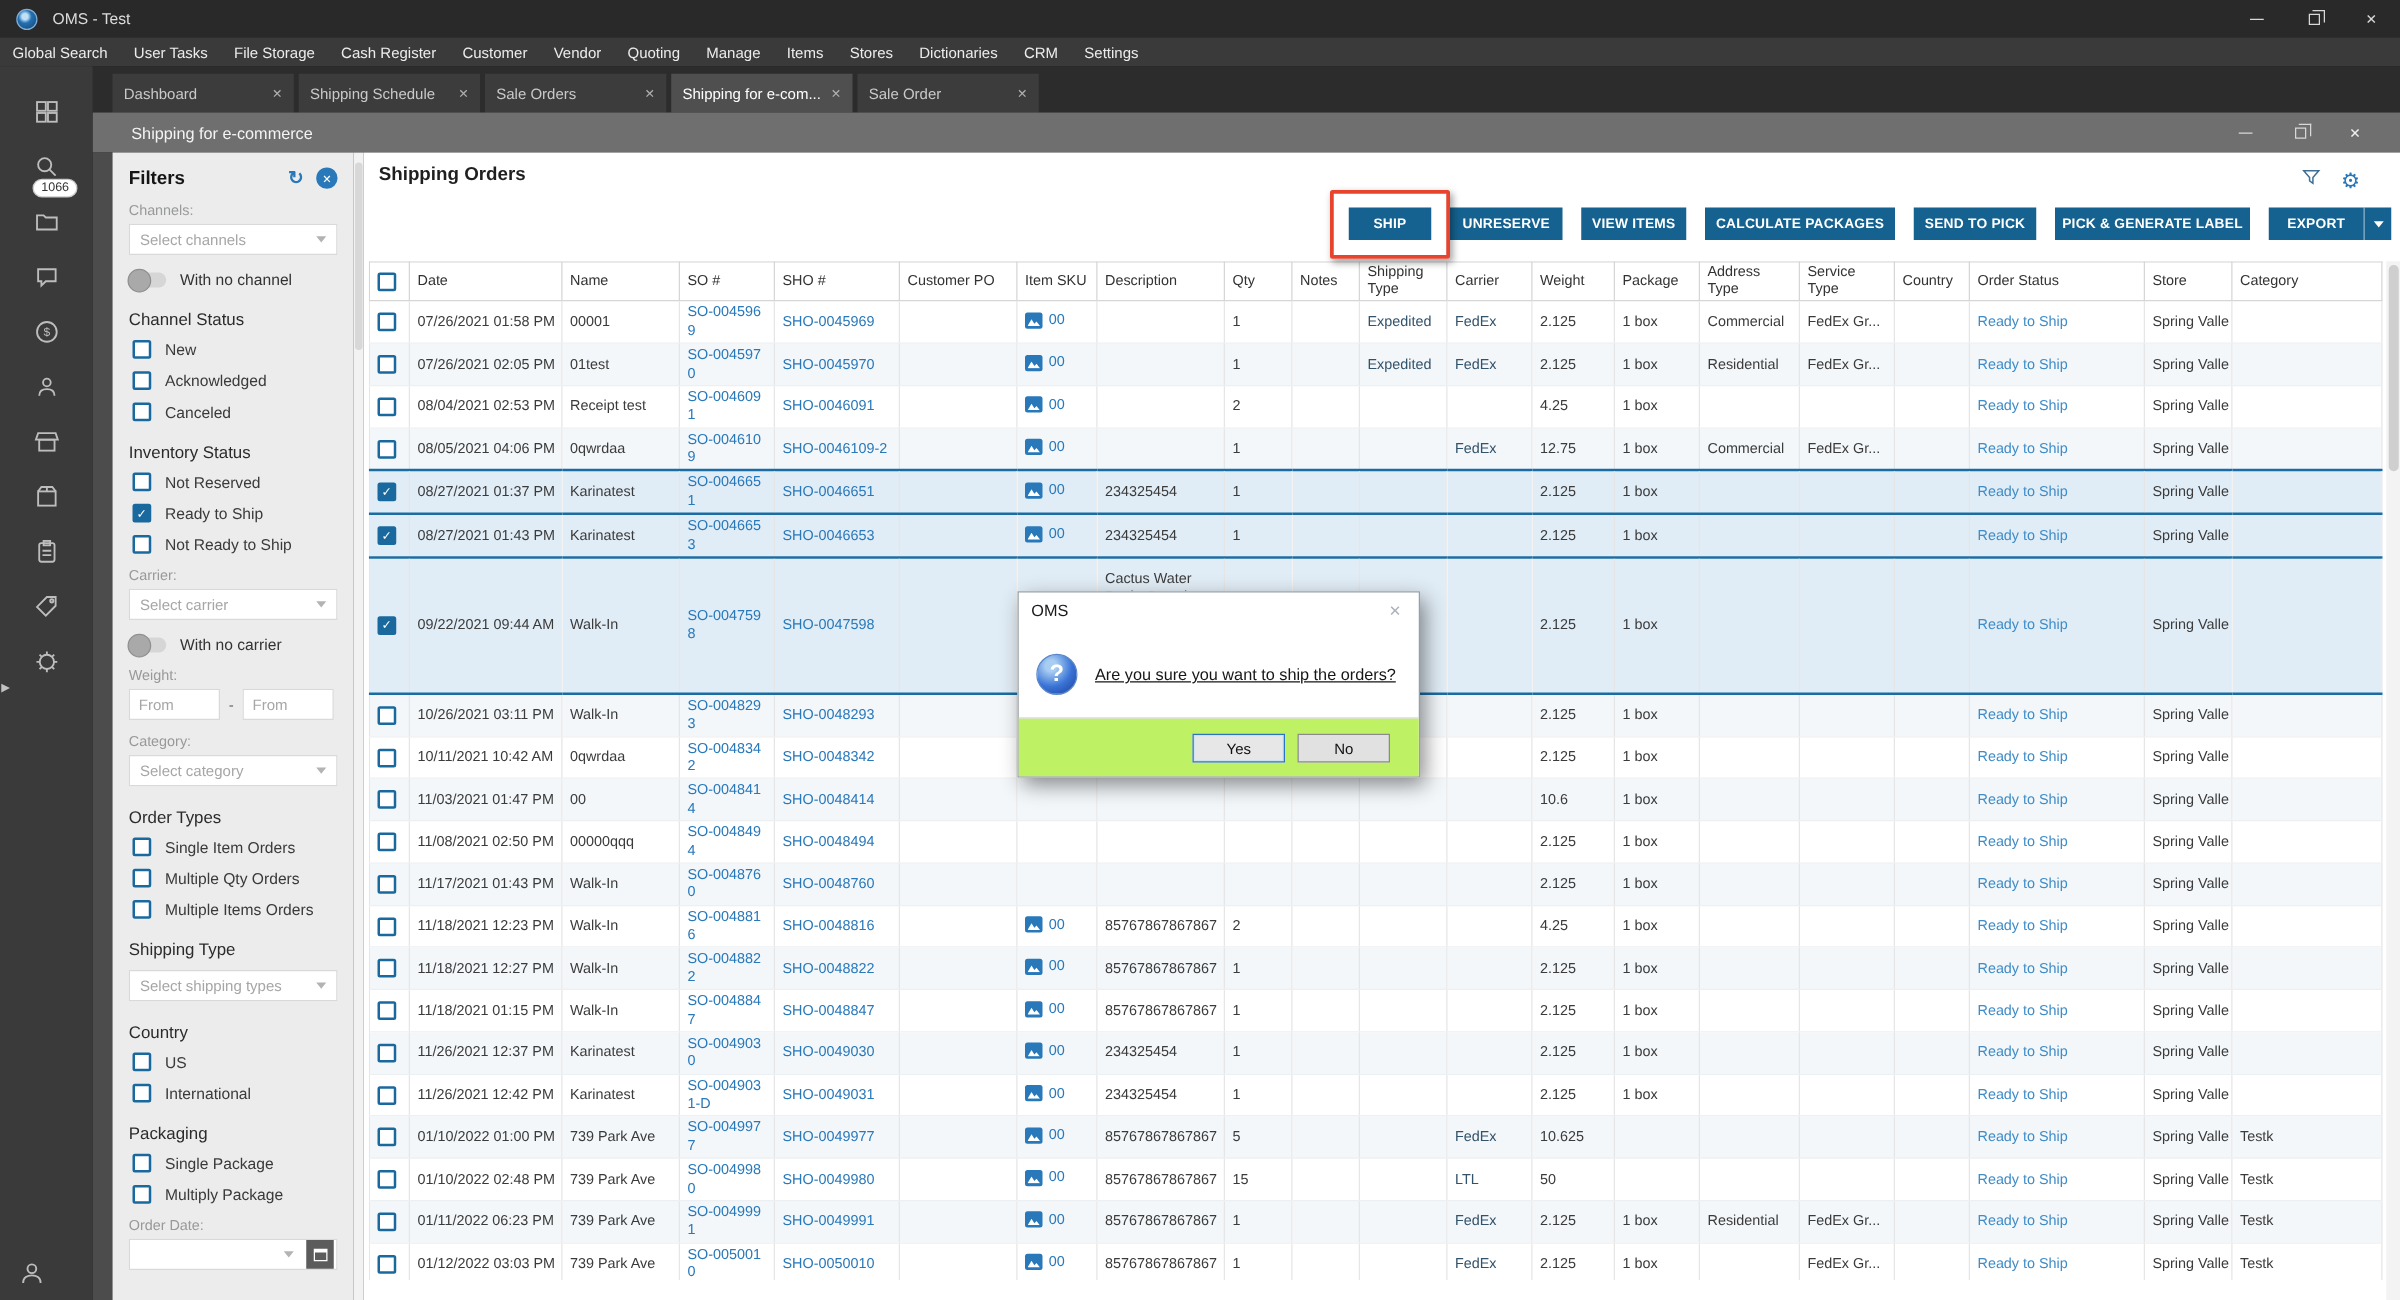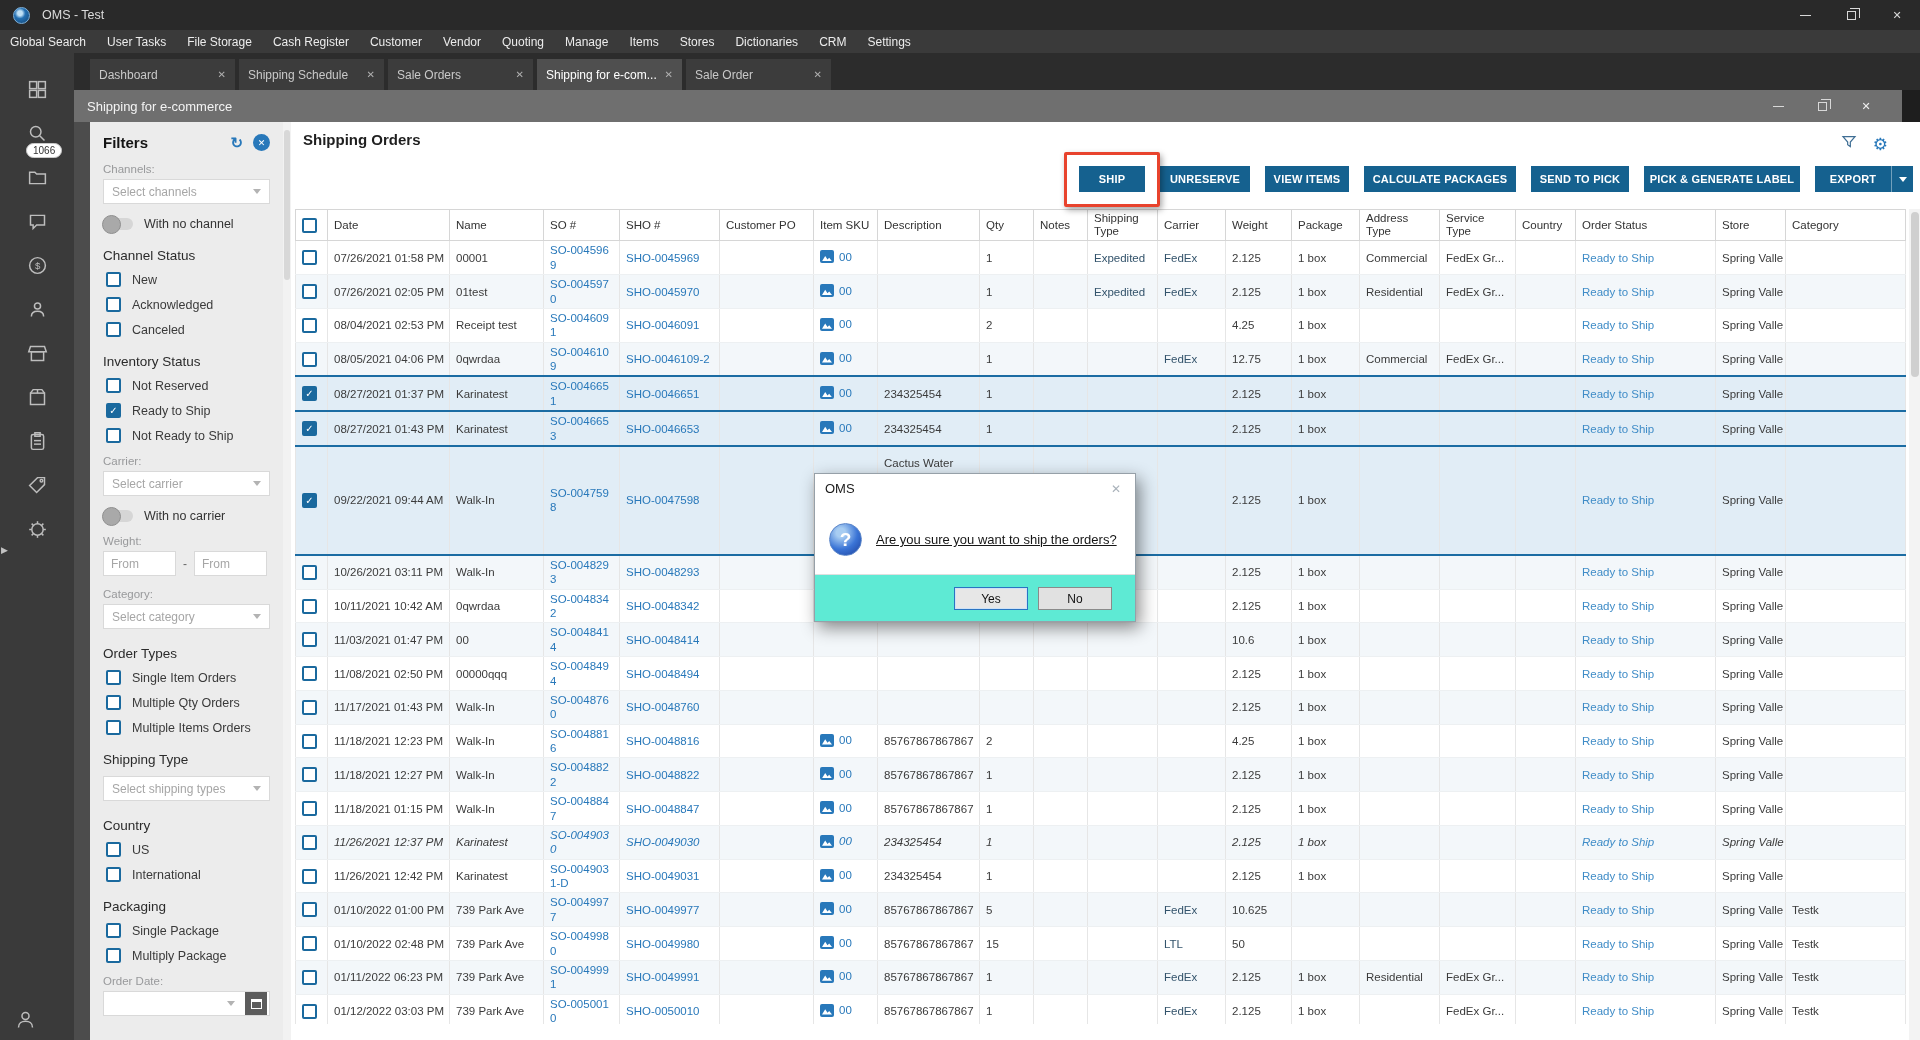--- a/index.html
+++ b/index.html
@@ -36,21 +36,21 @@
   .side-icons { display:flex; flex-direction:column; align-items:center; padding-top:14px; }
   .side-icon { width:44px; height:44px; display:flex; align-items:center; justify-content:center; }
   .side-icon svg { width:21px; height:21px; stroke:#bdbdbd; fill:none; stroke-width:1.7; }
   .side-badge { position:absolute; left:26px; top:143px; background:#fff; color:#333; font-size:10px;
                 padding:1px 6px; border-radius:8px; border:1px solid #c9c9c9; z-index:7; }
   .side-expand { position:absolute; left:1px; top:492px; color:#c2c2c2; font-size:9px; }
   .side-user { position:absolute; left:15px; bottom:6px; }
   .side-user svg { width:21px; height:21px; stroke:#bdbdbd; fill:none; stroke-width:1.7; }
 
   
-  .inner-titlebar { position:absolute; left:56px; top:90px; width:1846px; height:32px; background:#6f6f6f;
+  .inner-titlebar { position:absolute; left:74px; top:90px; width:1846px; height:32px; background:#6f6f6f;
                     color:#f4f4f4; font-size:13px; display:flex; align-items:center; padding-left:31px; }
   .inner-controls { margin-left:auto; display:flex; margin-right:14px; }
   .inner-btn { width:44px; height:32px; display:flex; align-items:center; justify-content:center; color:#f0f0f0; font-size:11px; }
   .inner-left-gap { position:absolute; left:74px; top:122px; width:16px; height:918px; background:#4c4c4c; }
 
   
   .filters { position:absolute; left:90px; top:122px; width:193px; height:918px; background:#ececec;
              padding:12px 13px 0 13px; overflow:hidden; }
   .f-top { display:flex; align-items:center; }
   .f-title { font-size:15px; font-weight:bold; color:#151515; }
@@ -134,21 +134,21 @@
             border:1px solid #96a0a8; box-shadow:4px 6px 16px rgba(0,0,0,.45); z-index:30; }
   .dlg-title { height:29px; display:flex; align-items:center; padding:12px 10px; font-size:13px; color:#1a1a1a; }
   .dlg-close { margin-left:auto; color:#a9b2ba; font-size:12px; padding:2px 4px; }
   .dlg-body { position:absolute; left:0; top:29px; width:100%; height:73px; display:flex; align-items:center;
               gap:14px; padding:0 14px; }
   .q-icon { width:33px; height:33px; border-radius:50%; flex:none;
             background:radial-gradient(circle at 35% 28%, #a8cdf2 0 15%, #3a74d6 55%, #1c3f9a 100%);
             border:1px solid #5b86c9; color:#fff; font-size:19px; font-weight:bold;
             display:flex; align-items:center; justify-content:center; }
   .dlg-msg { font-size:13px; color:#161616;text-decoration:underline; }
-  .dlg-footer { position:absolute; left:0; bottom:0; width:100%; height:47px; background:#5eead4; border-top:1px solid #dfdfdf; }
+  .dlg-footer { position:absolute; left:0; bottom:0; width:100%; height:47px; background:#bef264; border-top:1px solid #dfdfdf; }
   .dlg-btn { position:absolute; top:12px; width:74px; height:23px; background:#e1e1e1; border:1px solid #8a8a8a;
              font-size:12px; color:#111; display:flex; align-items:center; justify-content:center; }
   .dlg-btn.yes { left:139px; border:1px solid #2a74c2; box-shadow:inset 0 0 0 1px #cfe2f5; background:#e7e7e7; }
   .dlg-btn.no { left:223px; }
 </style>
 </head>
 <body>
 
 <div class="titlebar">
   <span class="app-logo"></span>
@@ -879,21 +879,21 @@
             <td class="col-carrier"></td>
             <td class="col-weight">2.125</td>
             <td class="col-package">1 box</td>
             <td class="col-address_type"></td>
             <td class="col-service_type"></td>
             <td class="col-country"></td>
             <td class="col-order_status"><span class="status-link">Ready to Ship</span></td>
             <td class="col-store">Spring Valle</td>
             <td class="col-category"></td>
           </tr>
-          <tr class="stripe" style="height: 26px; font-style: italic;">
+          <tr class="stripe" style="height: 26px;">
             <td class="col-cb">
               <span class="cb"></span>
             </td>
             <td class="col-date">11/26/2021 12:37 PM</td>
             <td class="col-name">Karinatest</td>
             <td class="col-so"><span class="link">SO-0049030</span></td>
             <td class="col-sho"><span class="link">SHO-0049030</span></td>
             <td class="col-customer_po"></td>
             <td class="col-item_sku"><span class="sku">
                 <span class="img-ico"></span>

